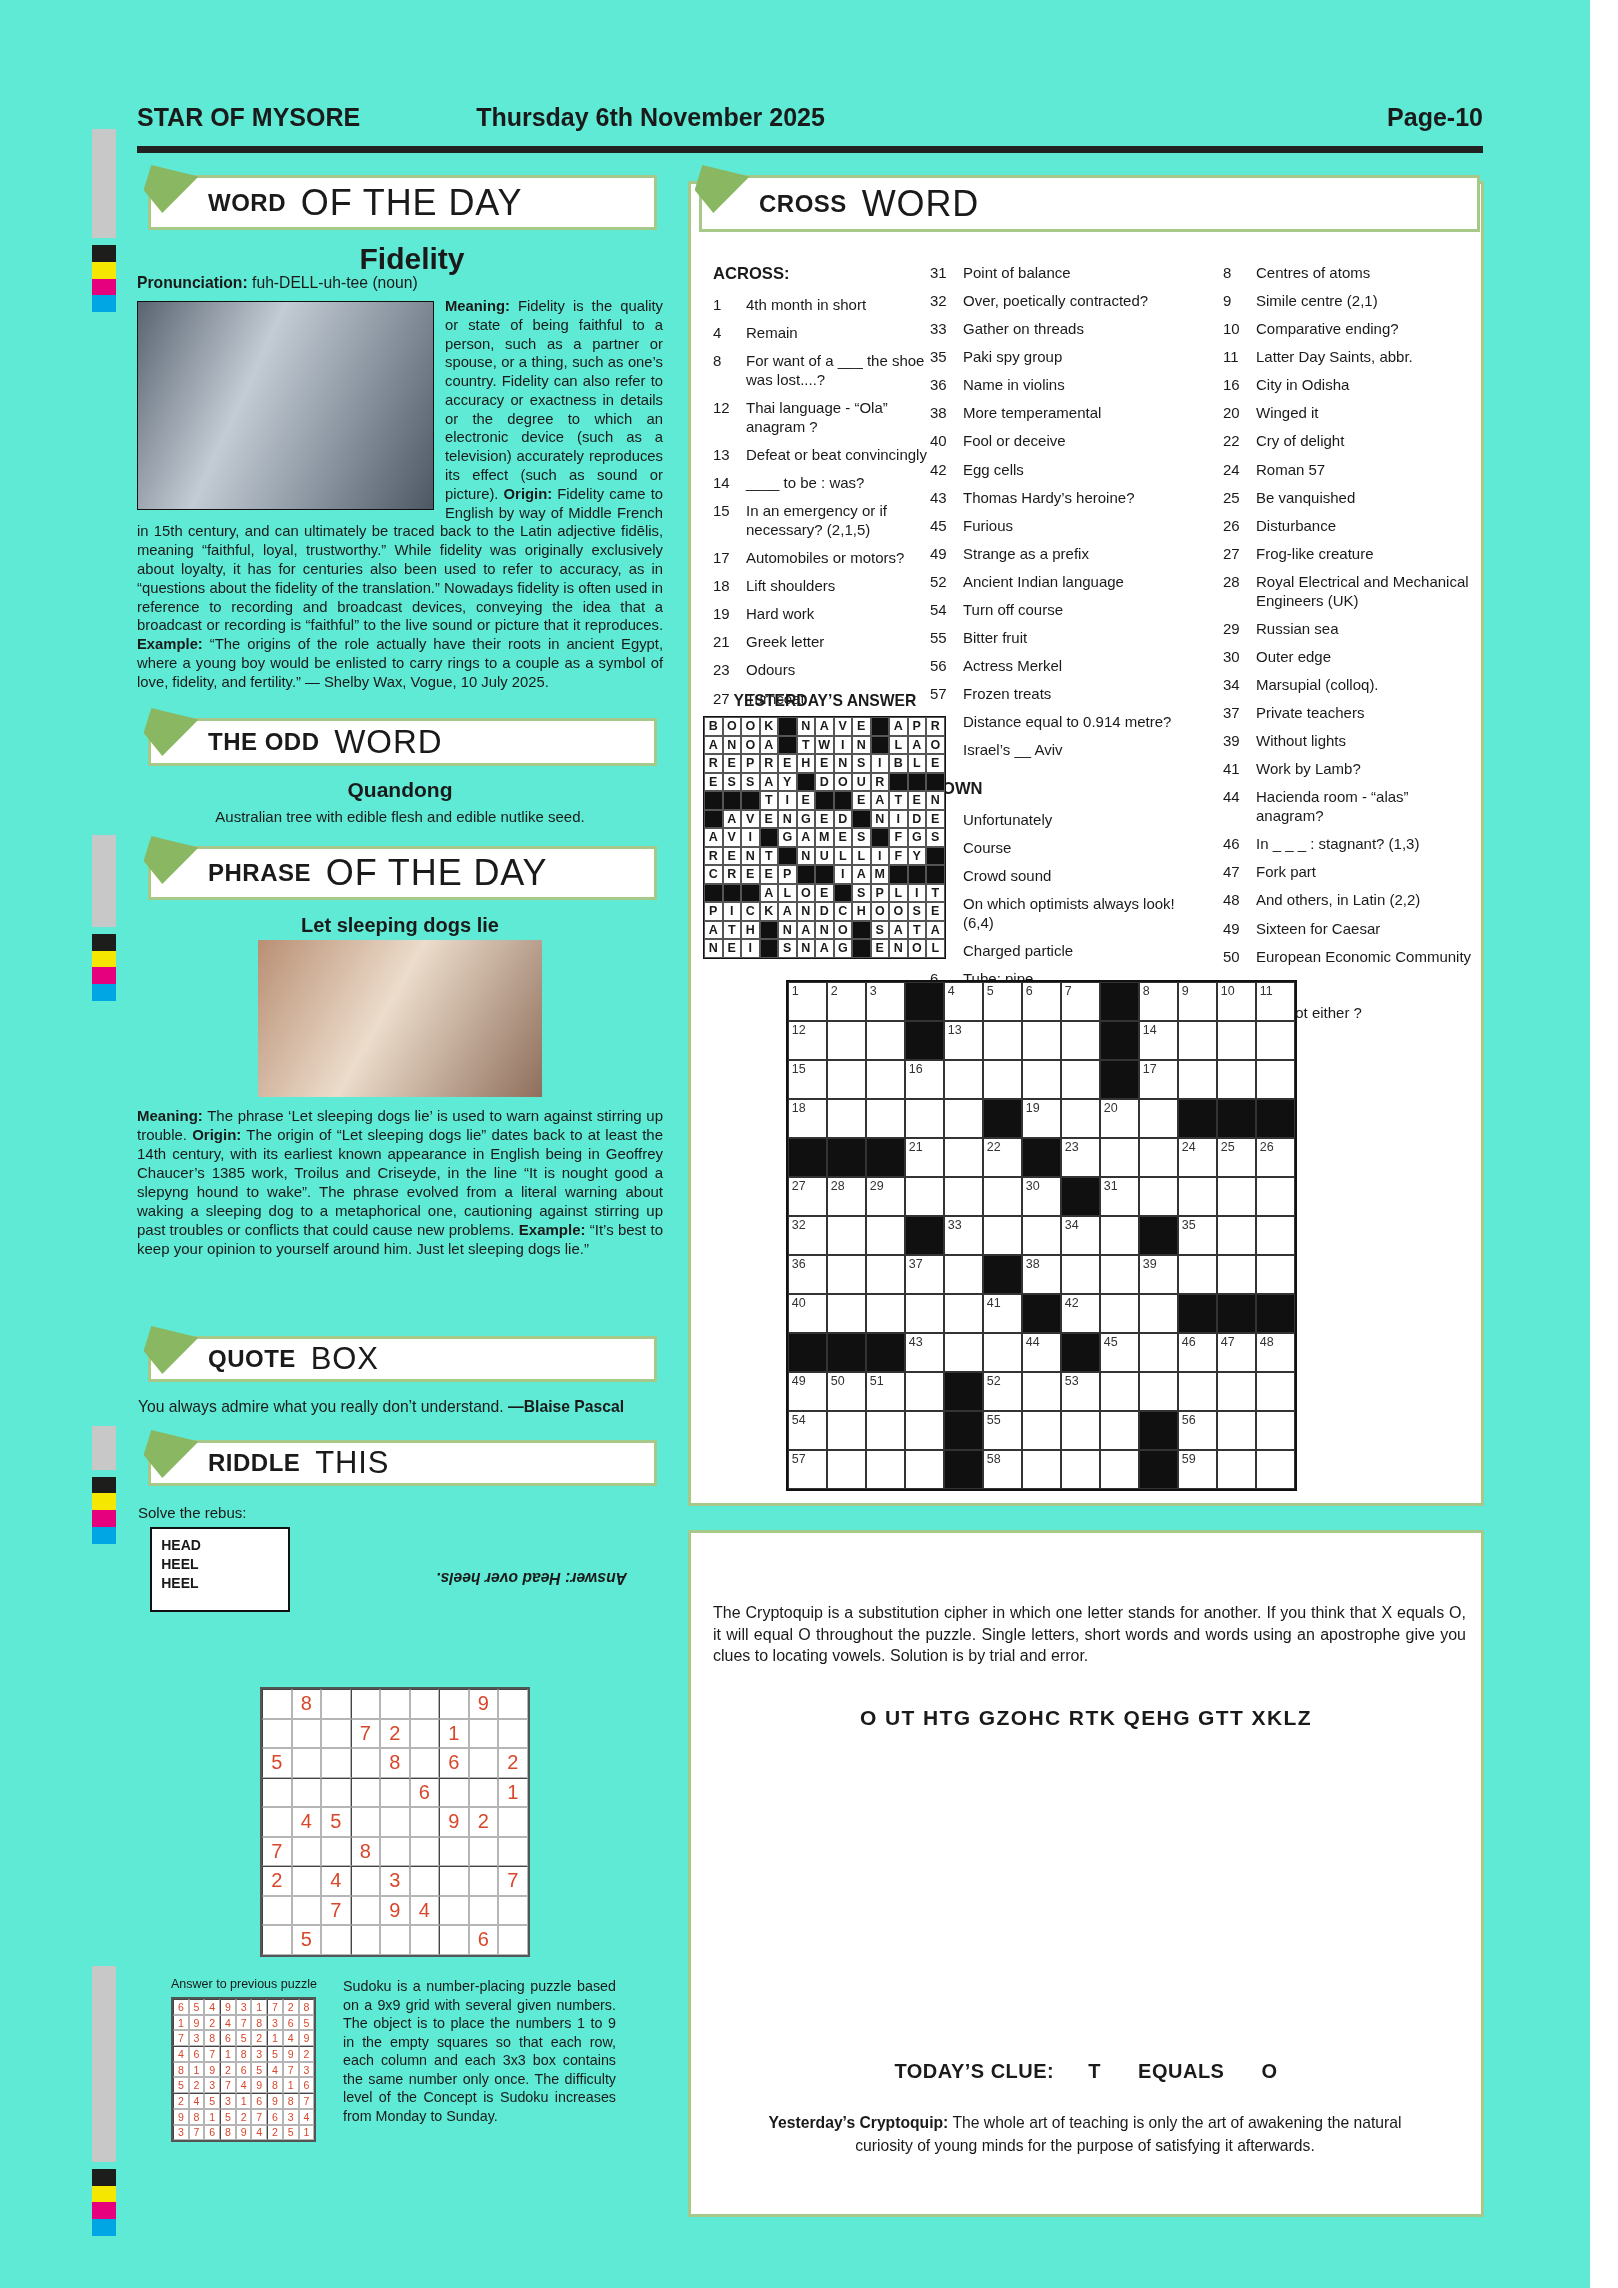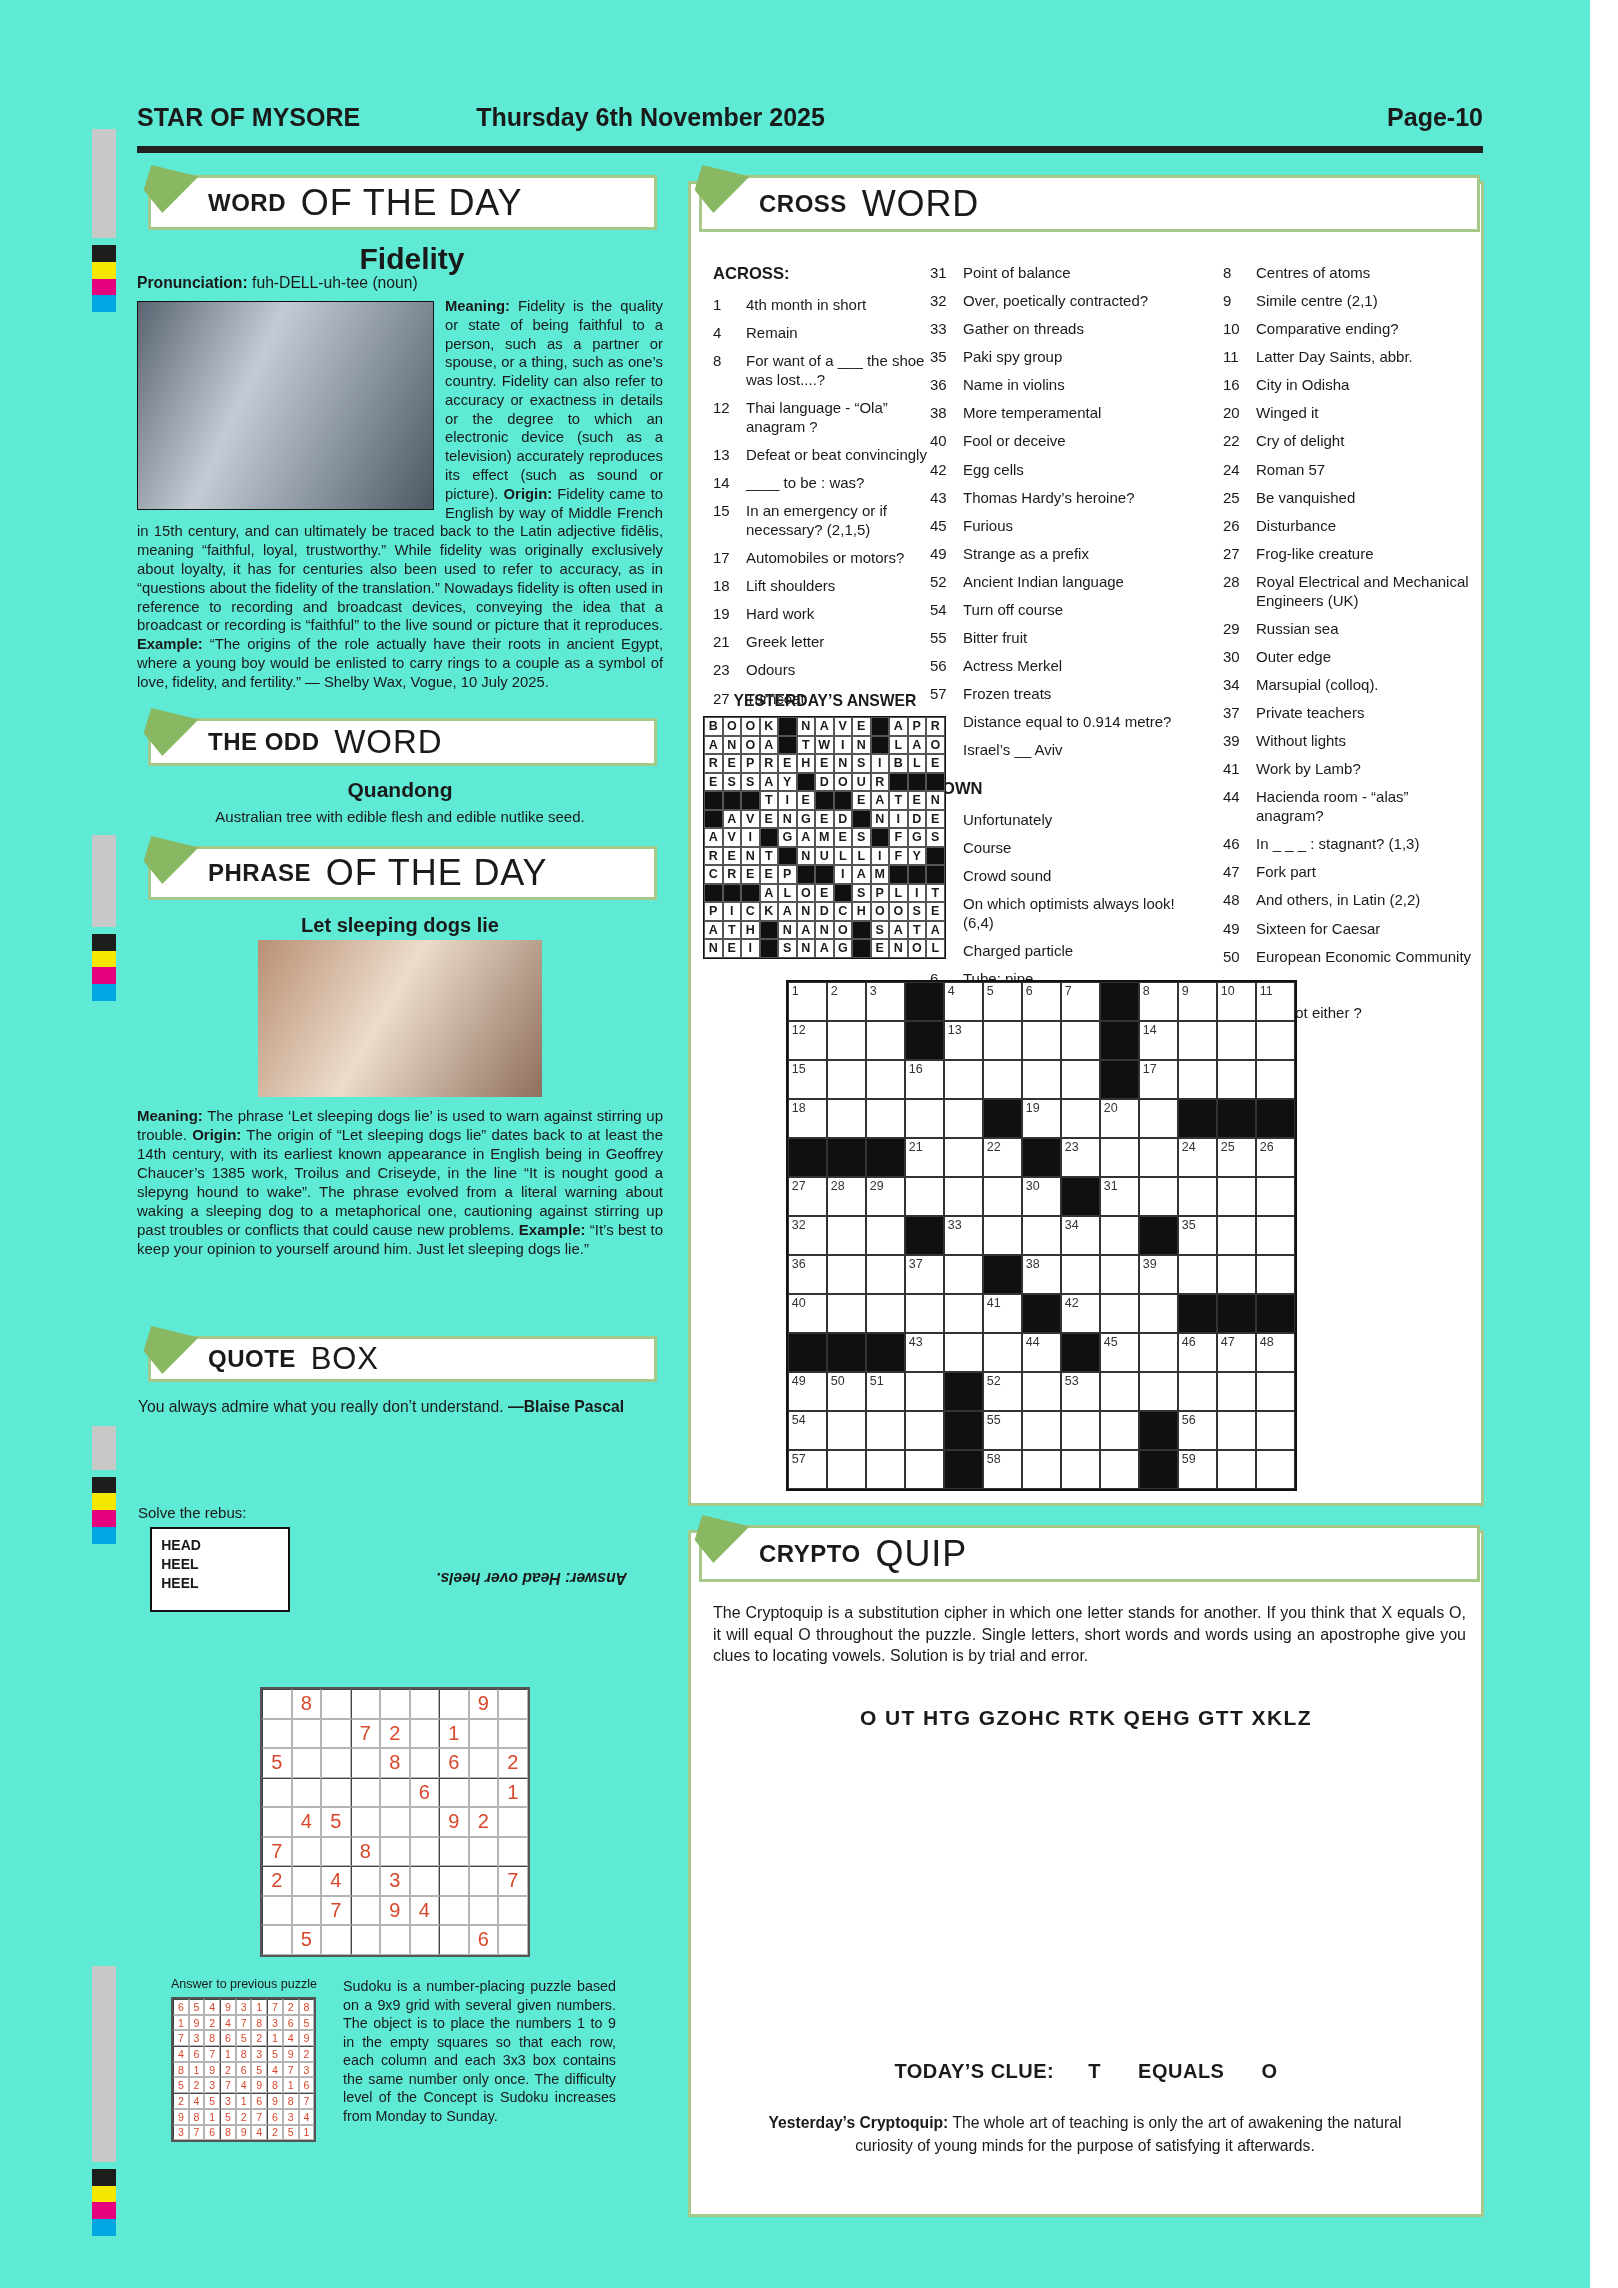--- a/index.html
+++ b/index.html
@@ -143,20 +143,25 @@
   <div class="hdrbox" style="left:148px;top:1336px;width:509px;height:46px;">
     <span class="tri"></span>
     <span class="hb">QUOTE</span>
     <span class="hl" style="font-size:31px;">BOX</span>
   </div>
   <div class="abs" style="left:138px;top:1398px;width:526px;font-size:15.7px;">
     <span>You always admire what you really don’t understand.</span>
     <span class="b">—Blaise Pascal</span>
   </div>
 
+  <div class="hdrbox" style="left:148px;top:1440px;width:509px;height:46px;">
+    <span class="tri"></span>
+    <span class="hb">RIDDLE</span>
+    <span class="hl" style="font-size:31px;">THIS</span>
+  </div>
   <div class="abs" style="left:138px;top:1504px;width:526px;font-size:15px;">Solve the rebus:</div>
   <div class="rebusbox" style="left:150px;top:1527px;width:140px;height:85px;">
     <div>HEAD</div>
     <div>HEEL</div>
     <div>HEEL</div>
   </div>
   <div class="rotans" style="left:369px;top:1569px;width:258px;">Answer: Head over heels.</div>
 
   <div id="sudoku-grid" class="sgrid" style="left: 260px; top: 1687px; grid-template-columns: repeat(9, 29.5px); grid-auto-rows: 29.5px;">
       <div class="sc" style="font-size: 20px; border-left: 1.8px solid rgb(68, 68, 68); border-top: 1.8px solid rgb(68, 68, 68);"></div>
@@ -1064,25 +1069,20 @@
       <div class="xc"></div>
       <div class="xc blk"></div>
       <div class="xc">
         <span class="xn">59</span>
       </div>
       <div class="xc"></div>
       <div class="xc"></div>
     </div>
 
   <div class="greenbox" style="left:688px;top:1530px;width:796px;height:687px;"></div>
-  <div class="hdrbox" style="left:699px;top:1525px;width:781px;height:57px;">
-    <span class="tri"></span>
-    <span class="hb">CRYPTO</span>
-    <span class="hl">QUIP</span>
-  </div>
   <div class="abs just" style="left:713px;top:1602px;width:753px;font-size:16px;line-height:1.35;">The Cryptoquip is a substitution cipher in which one letter stands for another.  If you think that X equals O, it will equal O throughout the puzzle.  Single letters, short words and words using an apostrophe give you clues to locating vowels. Solution is by trial and error.</div>
 
   <div class="cipher" style="top:1706px;">O UT HTG GZOHC RTK QEHG GTT XKLZ</div>
 
   <div class="cipher" style="top:2060px;font-size:20px;letter-spacing:0.5px;">
     <span>TODAY’S CLUE:</span>
     <span class="clueline" style="margin-left:28px;">T EQUALS O</span>
   </div>
 
   <div class="abs ctr" style="left:738px;top:2112px;width:694px;font-size:15.7px;line-height:1.45;">

